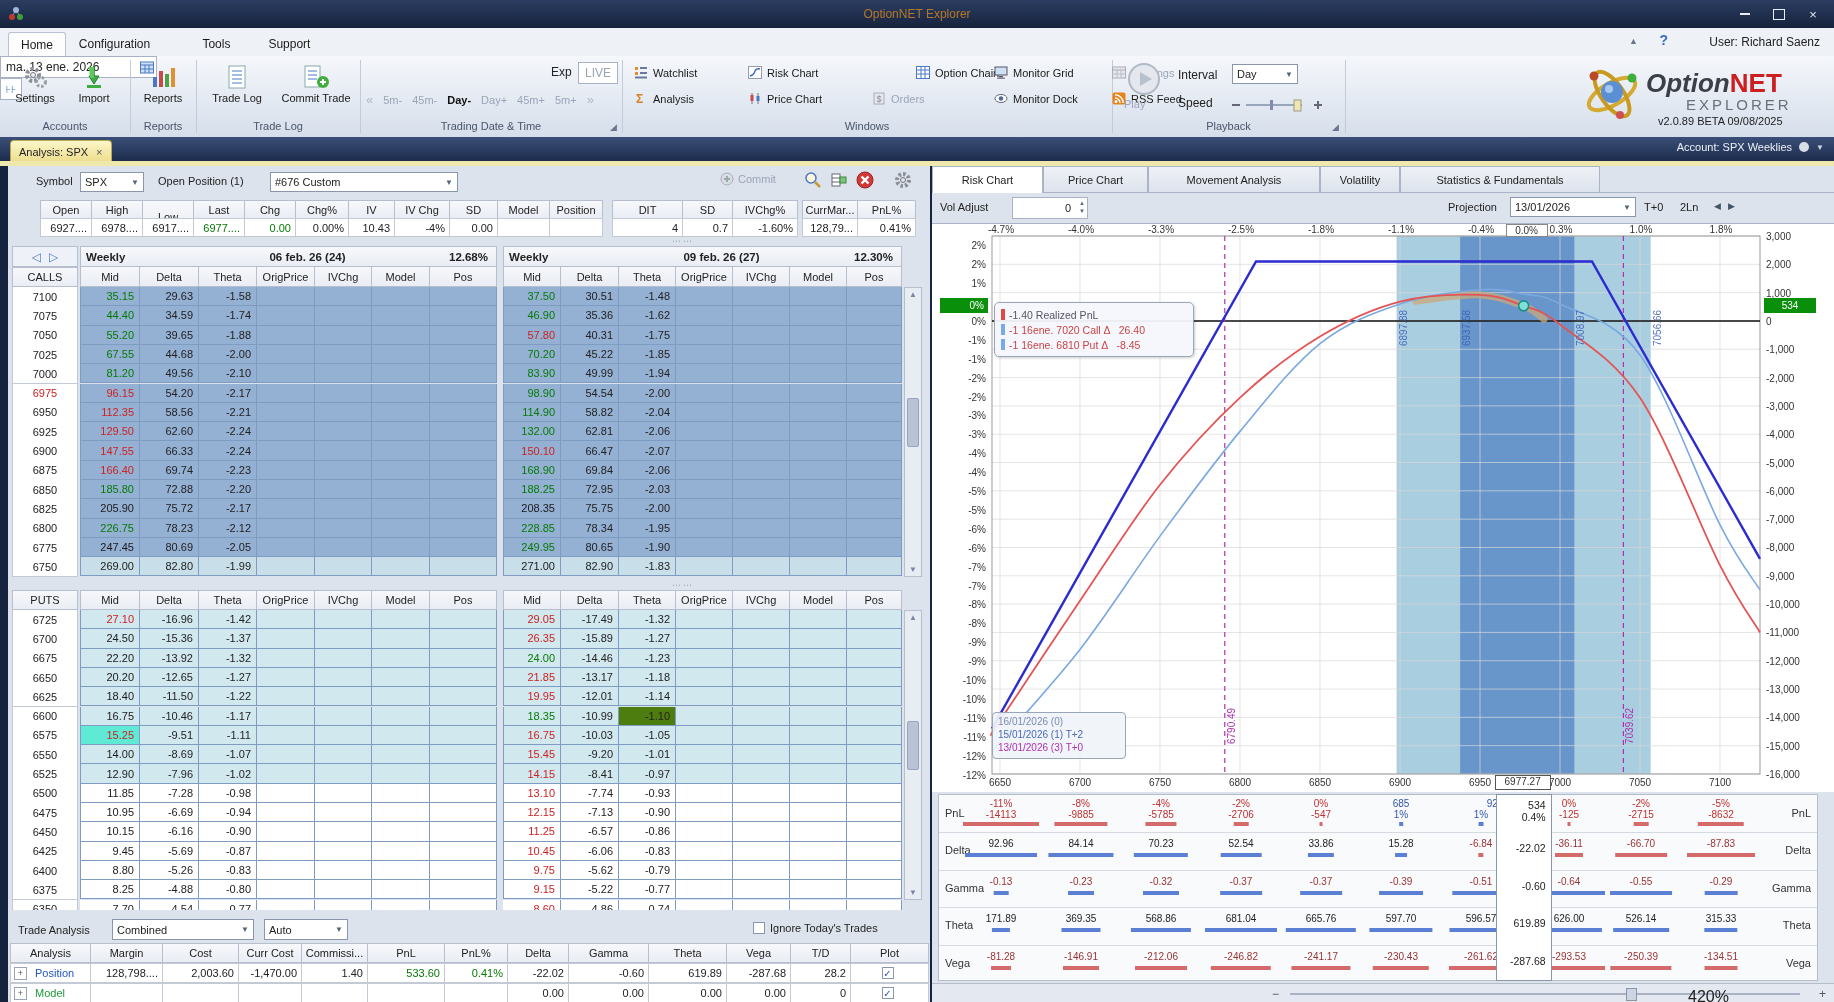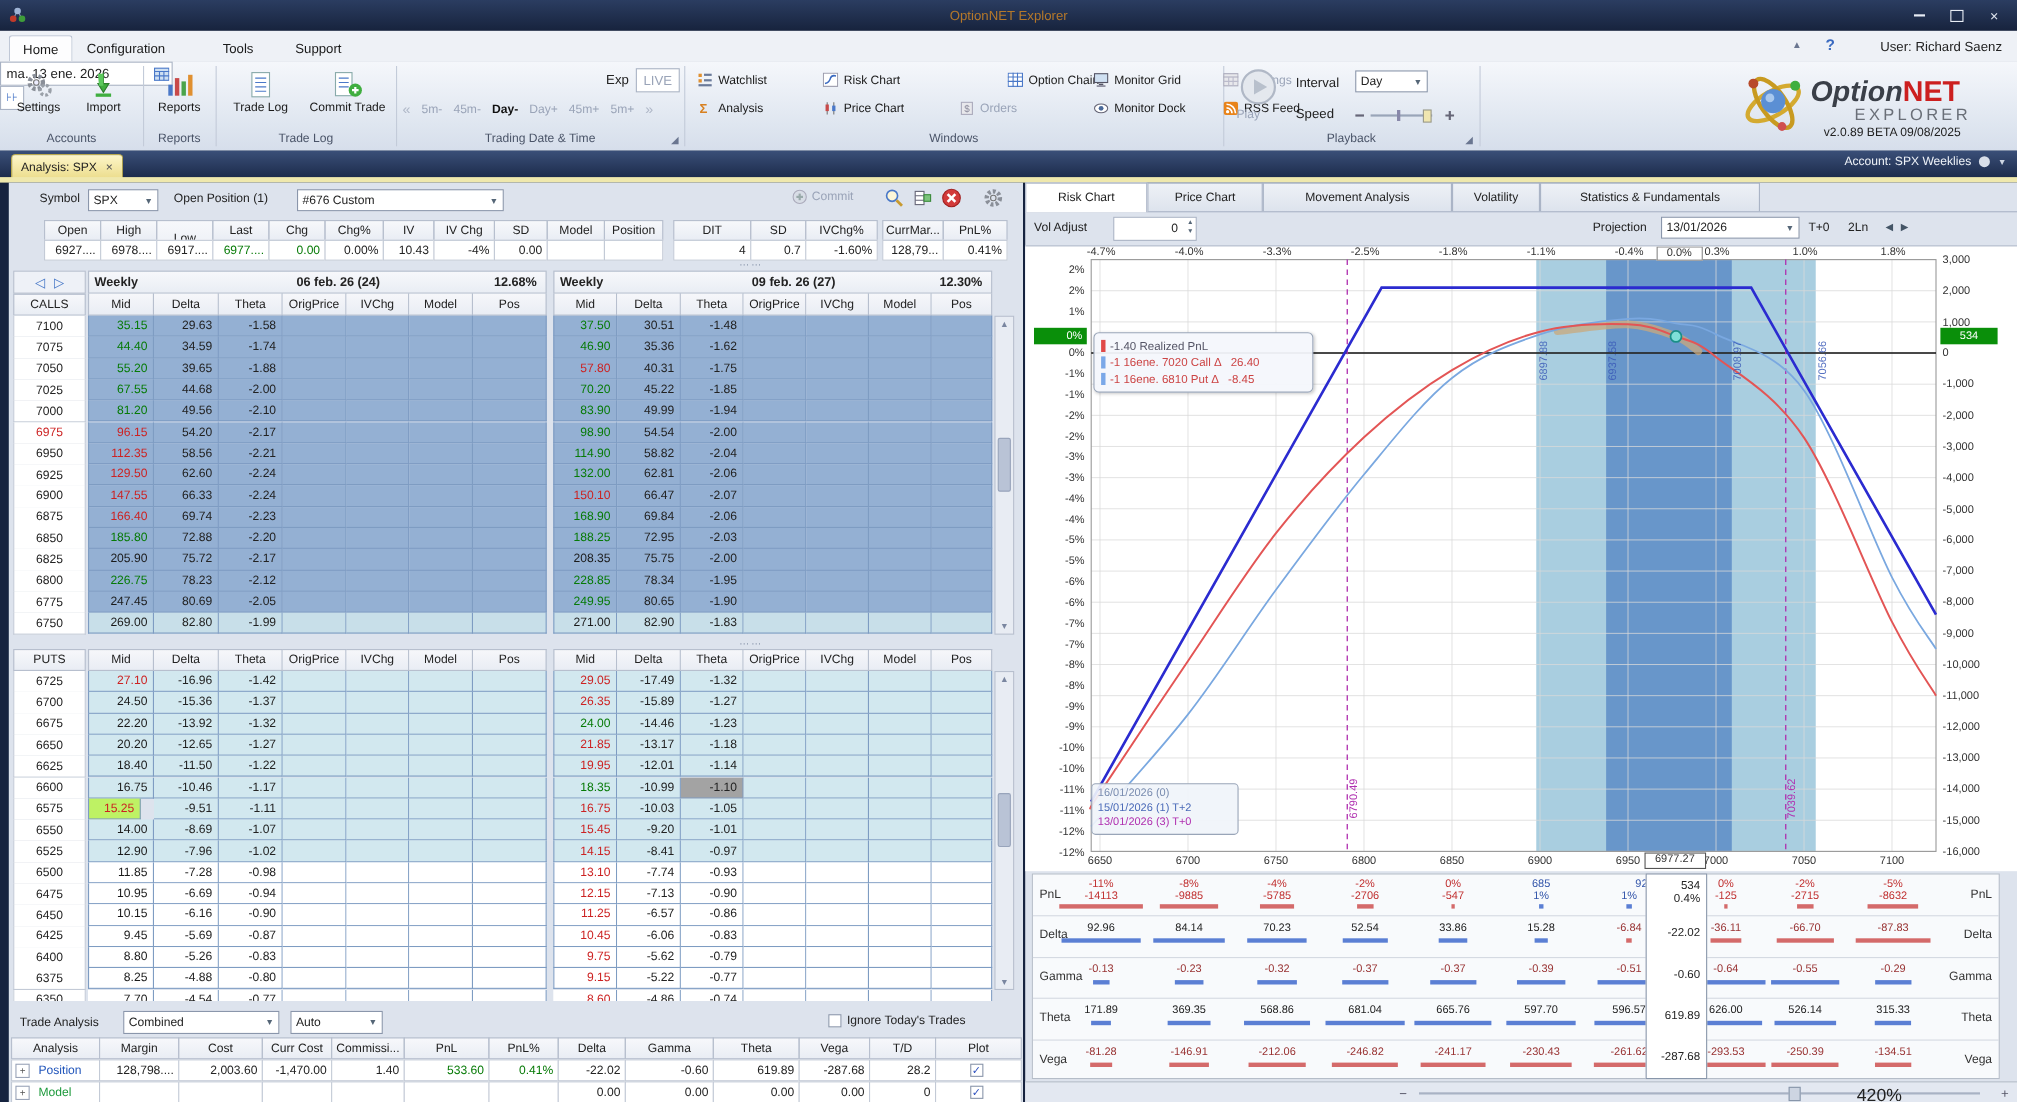--- a/index.html
+++ b/index.html
@@ -762,27 +762,27 @@
     <div class="strikecell" style="position: absolute; left: 4px; top: 540.5px; width: 66px; height: 20.3px;">6600</div>
     <div class="chaincell" style="position: absolute; left: 72px; top: 540.5px; width: 60px; height: 19.3px; background: rgb(210, 232, 239); border-left: 1px solid rgb(126, 156, 194); color: rgb(26, 26, 26);">16.75</div>
     <div class="chaincell" style="position: absolute; left: 132px; top: 540.5px; width: 59px; height: 19.3px; background: rgb(210, 232, 239); border-left: none;">-10.46</div>
     <div class="chaincell" style="position: absolute; left: 191px; top: 540.5px; width: 58px; height: 19.3px; background: rgb(210, 232, 239); border-left: none;">-1.17</div>
     <div class="chaincell" style="position: absolute; left: 249px; top: 540.5px; width: 58px; height: 19.3px; background: rgb(210, 232, 239); border-left: none;"></div>
     <div class="chaincell" style="position: absolute; left: 307px; top: 540.5px; width: 57px; height: 19.3px; background: rgb(210, 232, 239); border-left: none;"></div>
     <div class="chaincell" style="position: absolute; left: 364px; top: 540.5px; width: 58px; height: 19.3px; background: rgb(210, 232, 239); border-left: none;"></div>
     <div class="chaincell" style="position: absolute; left: 422px; top: 540.5px; width: 67px; height: 19.3px; background: rgb(210, 232, 239); border-left: none;"></div>
     <div class="chaincell" style="position: absolute; left: 495px; top: 540.5px; width: 58px; height: 19.3px; background: rgb(210, 232, 239); border-left: 1px solid rgb(126, 156, 194); color: rgb(6, 122, 6);">18.35</div>
     <div class="chaincell" style="position: absolute; left: 553px; top: 540.5px; width: 58px; height: 19.3px; background: rgb(210, 232, 239); border-left: none;">-10.99</div>
-    <div class="chaincell" style="position: absolute; left: 611px; top: 540.5px; width: 57px; height: 19.3px; background: #a3a3a3; border-left: none;">-1.10</div>
+    <div class="chaincell" style="position: absolute; left: 611px; top: 540.5px; width: 57px; height: 19.3px; background: #4d7c0f; border-left: none;">-1.10</div>
     <div class="chaincell" style="position: absolute; left: 668px; top: 540.5px; width: 57px; height: 19.3px; background: rgb(210, 232, 239); border-left: none;"></div>
     <div class="chaincell" style="position: absolute; left: 725px; top: 540.5px; width: 57px; height: 19.3px; background: rgb(210, 232, 239); border-left: none;"></div>
     <div class="chaincell" style="position: absolute; left: 782px; top: 540.5px; width: 57px; height: 19.3px; background: rgb(210, 232, 239); border-left: none;"></div>
     <div class="chaincell" style="position: absolute; left: 839px; top: 540.5px; width: 55px; height: 19.3px; background: rgb(210, 232, 239); border-left: none;"></div>
     <div class="strikecell" style="position: absolute; left: 4px; top: 559.8px; width: 66px; height: 20.3px;">6575</div>
-    <div class="chaincell" style="position: absolute; left: 72px; top: 559.8px; width: 48px; height: 19.3px; background: #bef264; border-left: 1px solid rgb(126, 156, 194); color: rgb(204, 34, 34);">15.25</div>
+    <div class="chaincell" style="position: absolute; left: 72px; top: 559.8px; width: 60px; height: 19.3px; background: #5eead4; border-left: 1px solid rgb(126, 156, 194); color: rgb(204, 34, 34);">15.25</div>
     <div class="chaincell" style="position: absolute; left: 132px; top: 559.8px; width: 59px; height: 19.3px; background: rgb(210, 232, 239); border-left: none;">-9.51</div>
     <div class="chaincell" style="position: absolute; left: 191px; top: 559.8px; width: 58px; height: 19.3px; background: rgb(210, 232, 239); border-left: none;">-1.11</div>
     <div class="chaincell" style="position: absolute; left: 249px; top: 559.8px; width: 58px; height: 19.3px; background: rgb(210, 232, 239); border-left: none;"></div>
     <div class="chaincell" style="position: absolute; left: 307px; top: 559.8px; width: 57px; height: 19.3px; background: rgb(210, 232, 239); border-left: none;"></div>
     <div class="chaincell" style="position: absolute; left: 364px; top: 559.8px; width: 58px; height: 19.3px; background: rgb(210, 232, 239); border-left: none;"></div>
     <div class="chaincell" style="position: absolute; left: 422px; top: 559.8px; width: 67px; height: 19.3px; background: rgb(210, 232, 239); border-left: none;"></div>
     <div class="chaincell" style="position: absolute; left: 495px; top: 559.8px; width: 58px; height: 19.3px; background: rgb(210, 232, 239); border-left: 1px solid rgb(126, 156, 194); color: rgb(204, 34, 34);">16.75</div>
     <div class="chaincell" style="position: absolute; left: 553px; top: 559.8px; width: 58px; height: 19.3px; background: rgb(210, 232, 239); border-left: none;">-10.03</div>
     <div class="chaincell" style="position: absolute; left: 611px; top: 559.8px; width: 57px; height: 19.3px; background: rgb(210, 232, 239); border-left: none;">-1.05</div>
     <div class="chaincell" style="position: absolute; left: 668px; top: 559.8px; width: 57px; height: 19.3px; background: rgb(210, 232, 239); border-left: none;"></div>

